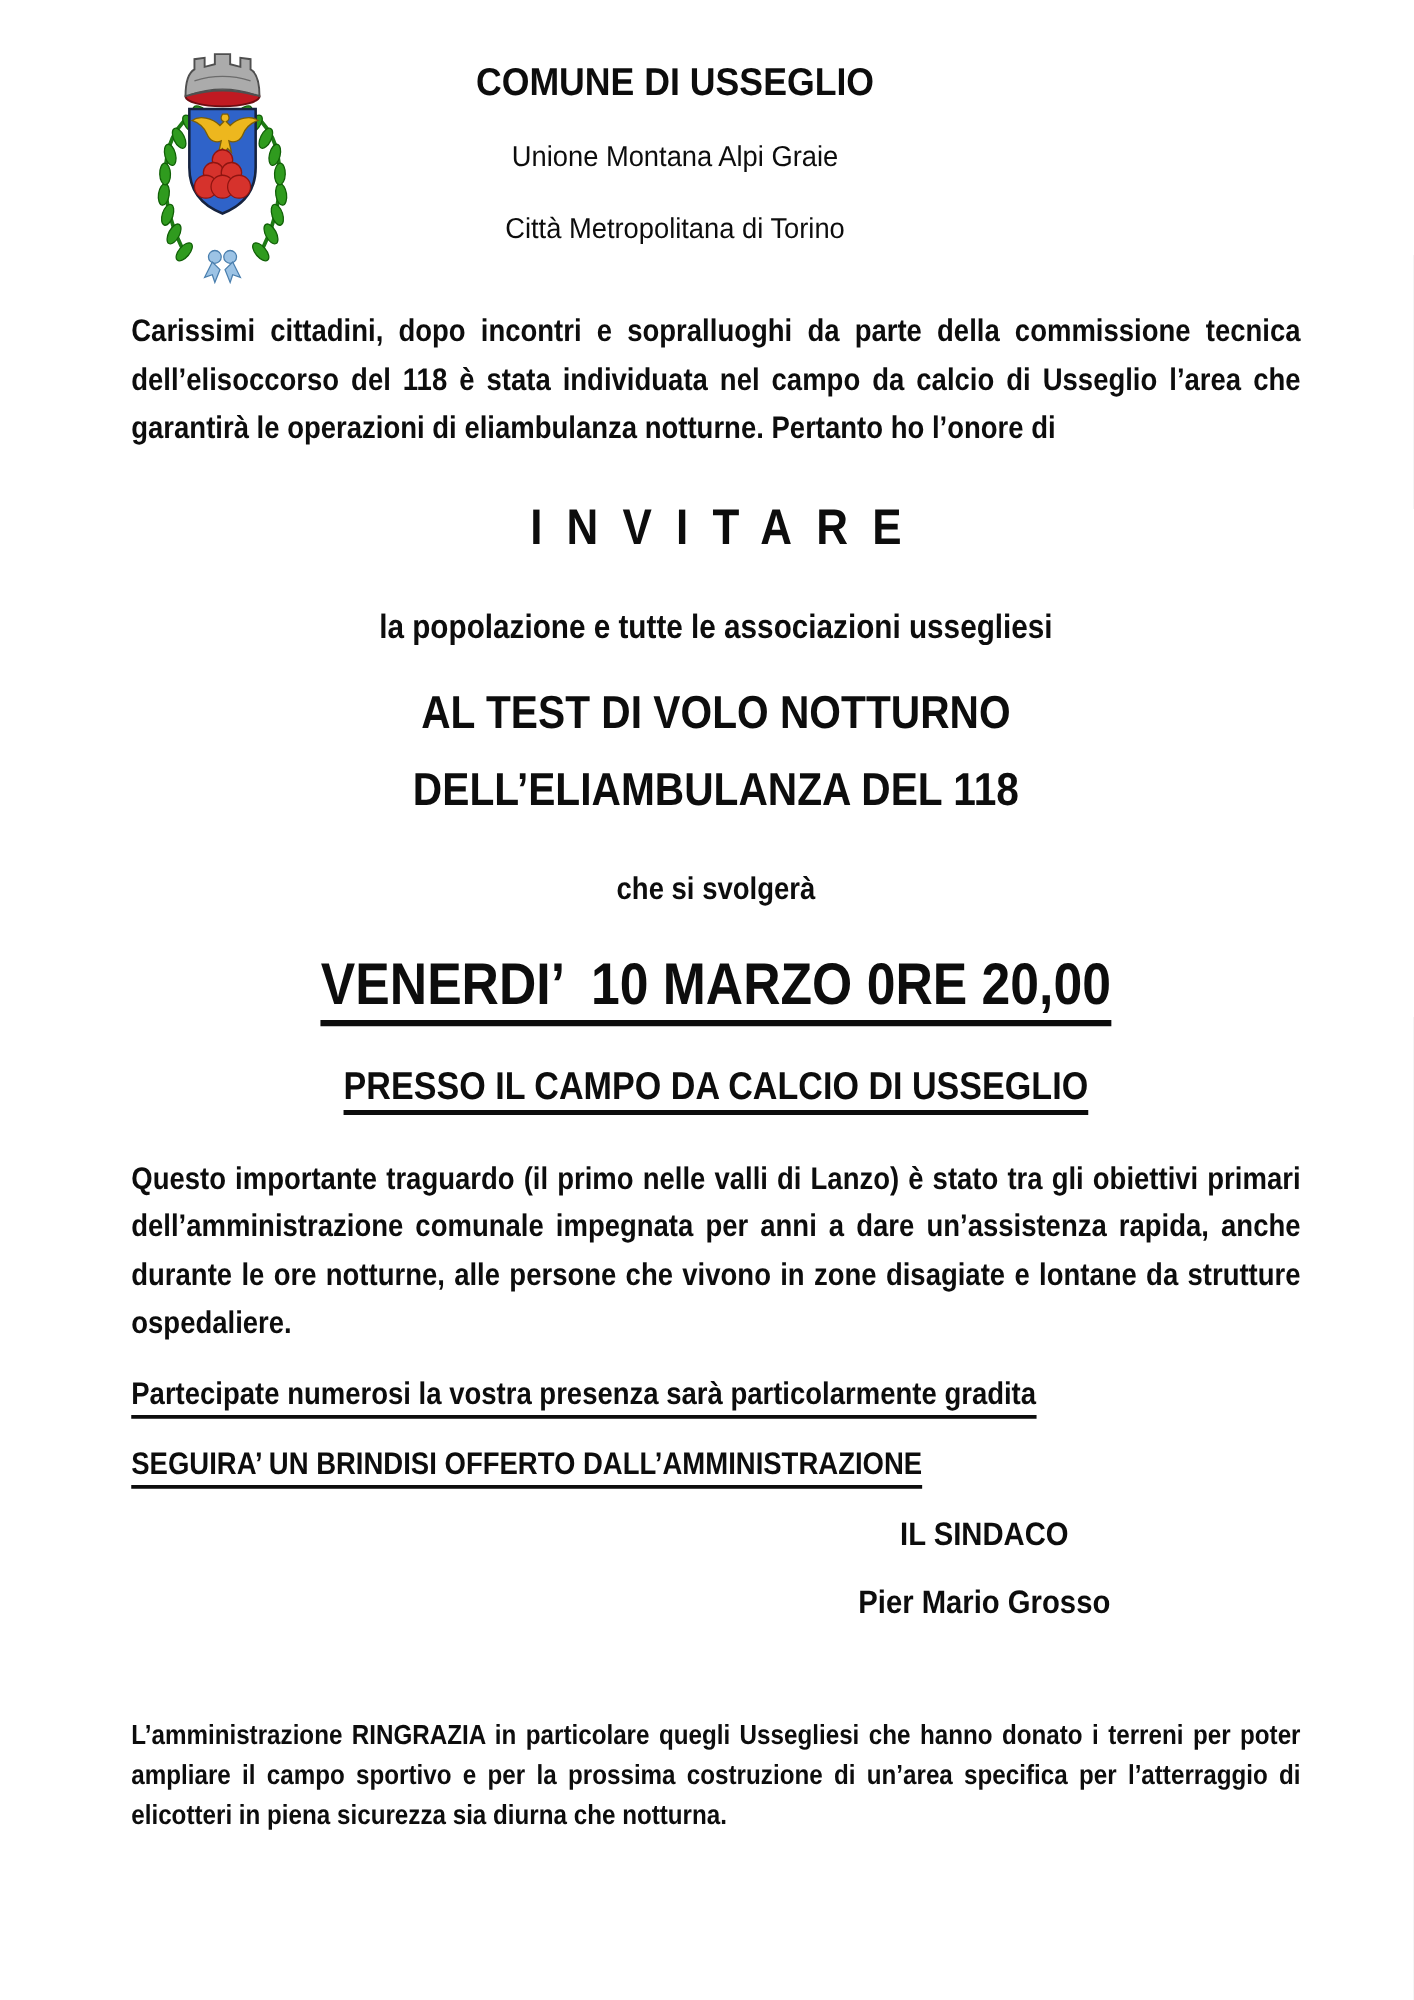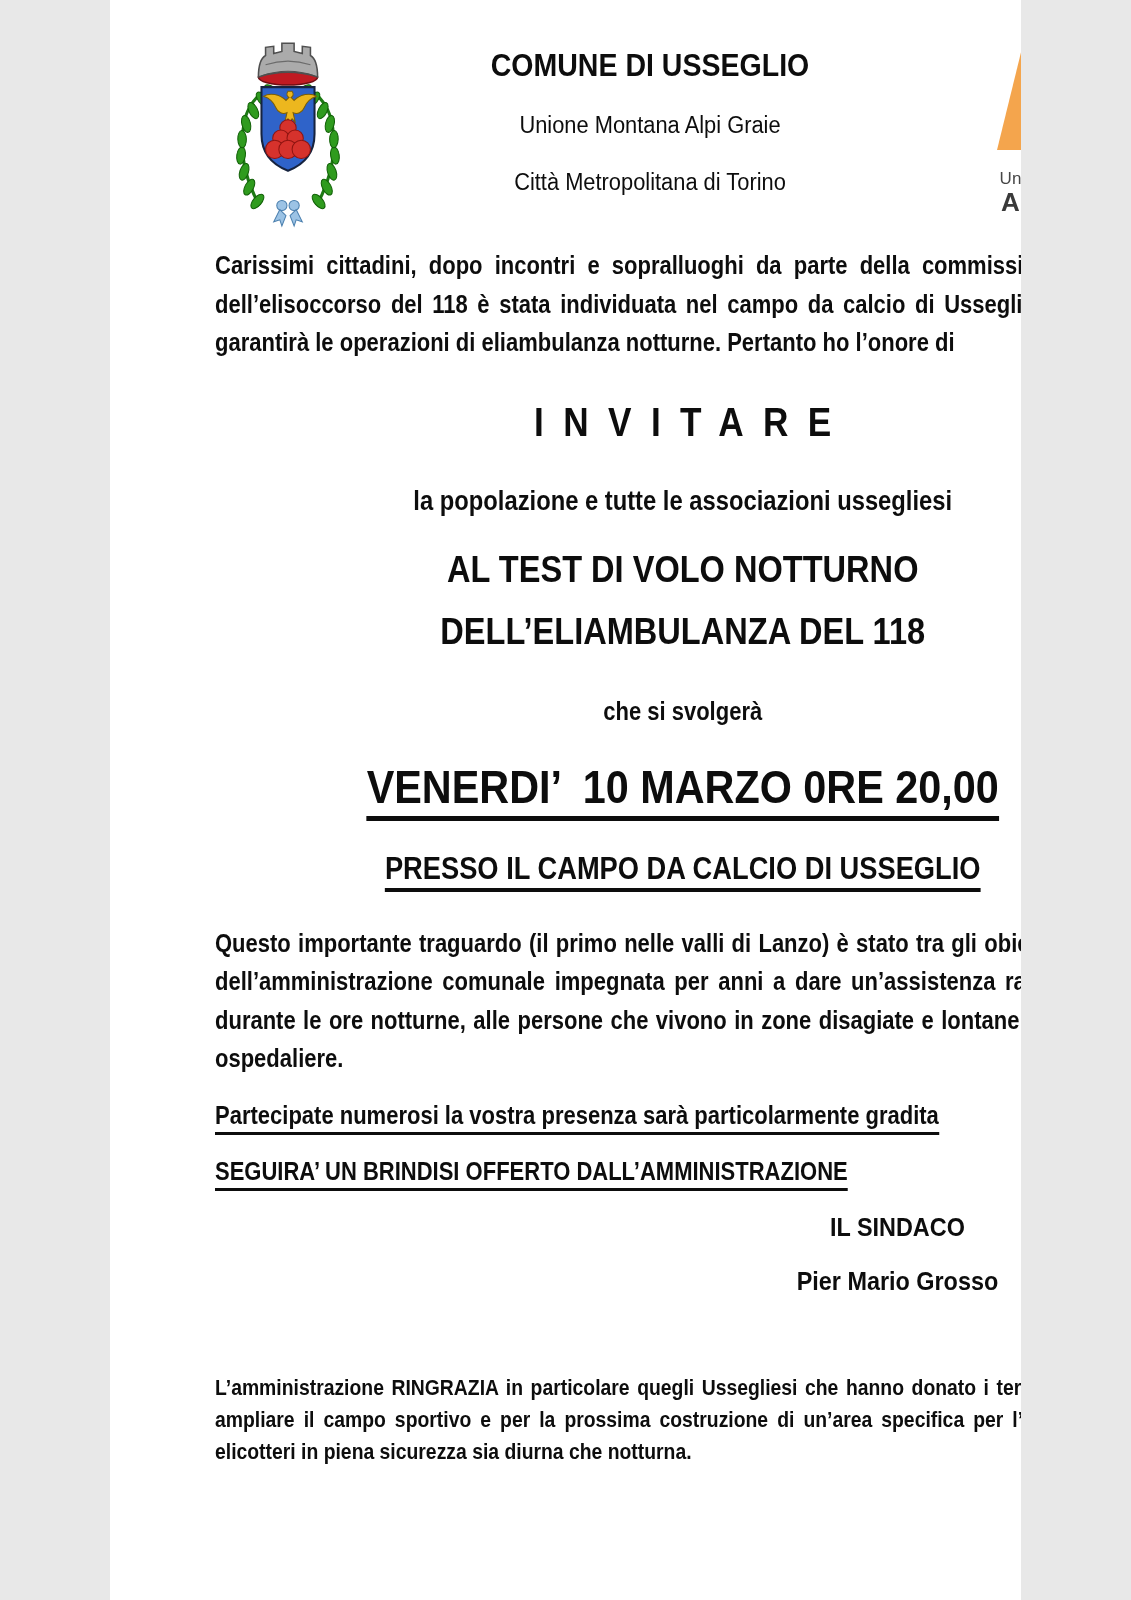--- a/index.html
+++ b/index.html
@@ -1,17 +1,17 @@
 <!DOCTYPE html>
 <html lang="it"><head>
 <meta charset="utf-8">
 <style>
   html,body{margin:0;padding:0;background:#e8e8e8;}
   .page{
-    width:911px;height:1600px;margin:0 auto;background:#ffffff;
+    width:1131px;height:1600px;margin:0 auto;background:#ffffff;
     font-family:"Liberation Sans",sans-serif;color:#0d0d0d;
     position:relative;overflow:hidden;
   }
   
   .header{position:relative;height:232px;}
   .crest{position:absolute;left:110px;top:30px;}
   .head-center{position:absolute;left:140px;width:800px;top:48px;text-align:center;}
   .muni{font-size:31px;font-weight:700;line-height:36px;transform:scaleX(.92);}
   .sub1{font-size:23px;font-weight:400;margin-top:28px;transform:scaleX(.95);}
   .sub2{font-size:23px;font-weight:400;margin-top:30px;transform:scaleX(.95);}
@@ -110,30 +110,20 @@
         </g>
       </svg>
     </div>
 
     <div class="head-center">
       <div class="muni">COMUNE DI USSEGLIO</div>
       <div class="sub1">Unione Montana Alpi Graie</div>
       <div class="sub2">Città Metropolitana di Torino</div>
     </div>
 
-    <div class="brand">
-      <svg width="150" height="140" viewBox="0 0 150 140">
-        <polygon points="8,126 36,12 48,22 41,126" fill="#F4A54D" style="mix-blend-mode:multiply"></polygon>
-        <polygon points="38,126 60,20 73,32 57,126" fill="#C23A42" style="mix-blend-mode:multiply"></polygon>
-        <polygon points="52,132 88,2 114,132" fill="#79C143" style="mix-blend-mode:multiply"></polygon>
-        <polygon points="76,136 108,38 136,128" fill="#2F76B5" style="mix-blend-mode:multiply"></polygon>
-      </svg>
-      <div class="brand-line1">Unione Montana</div>
-      <div class="brand-line2">Alpi Graie</div>
-    </div>
   </div>
 
   <div class="content">
 
     <p class="para scalefull">Carissimi cittadini, dopo incontri e sopralluoghi da parte della commissione tecnica dell’elisoccorso del 118 è stata individuata nel campo da calcio di Usseglio l’area che garantirà le operazioni di eliambulanza notturne. Pertanto ho l’onore di</p>
 
     <div class="cline invitare scalefull">INVITARE</div>
 
     <div class="cline audience scalefull">la popolazione e tutte le associazioni ussegliesi</div>
 

